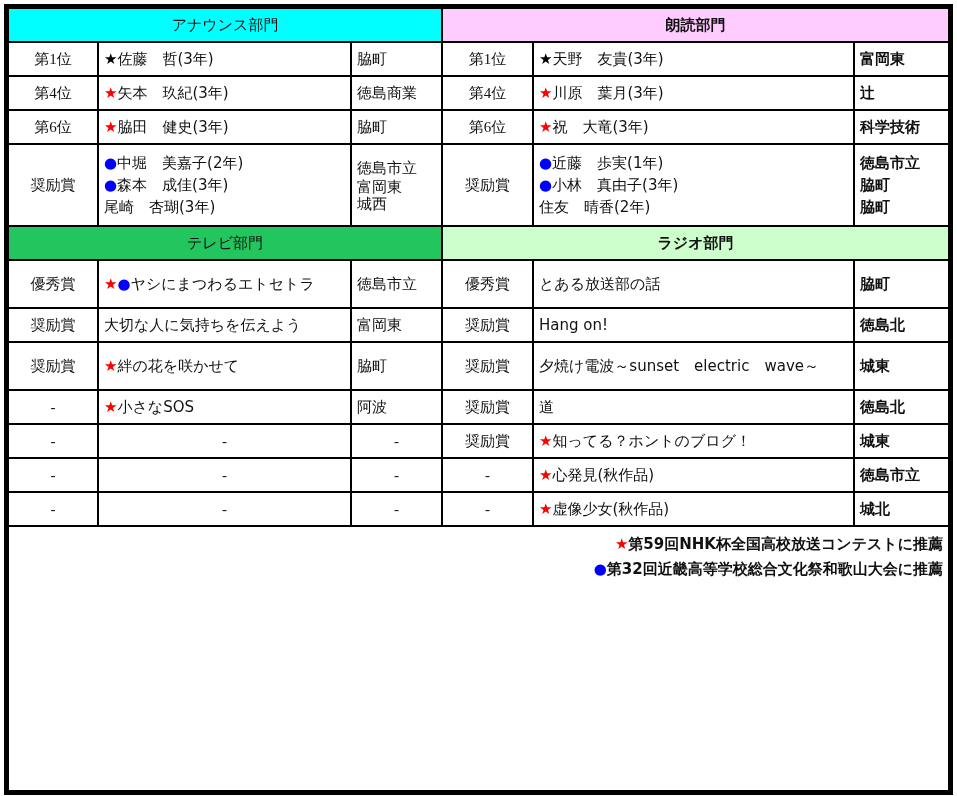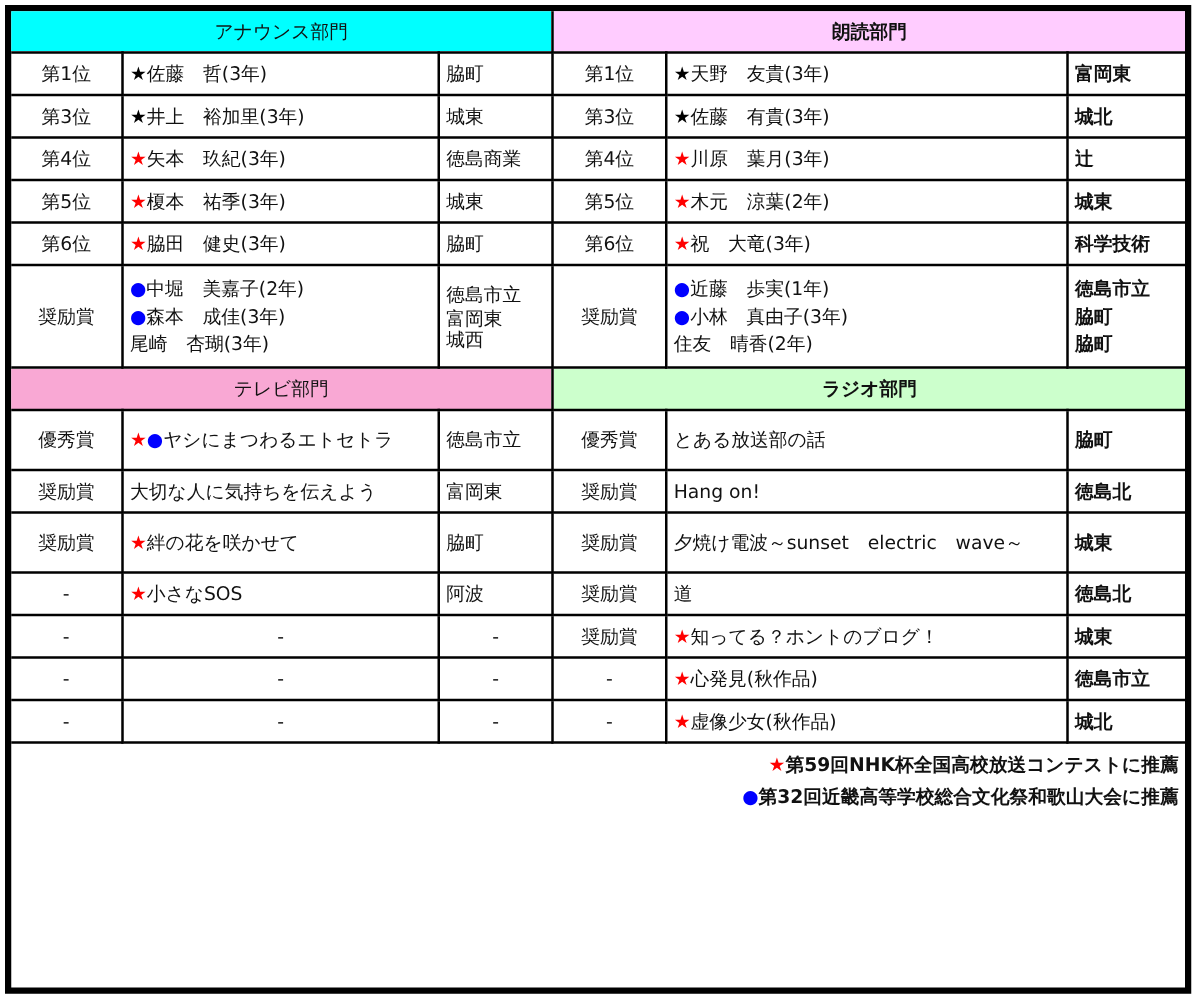--- a/index.html
+++ b/index.html
@@ -6,25 +6,25 @@
     body { width: 957px; height: 796px; position: relative; overflow: hidden;
            font-family: "DejaVu Sans", "Liberation Sans", sans-serif; color: #111; }
     .frame { position: absolute; left: 4px; top: 4px; width: 939px; height: 781px;
              border: 5px solid #000; box-sizing: content-box; }
     table { border-collapse: collapse; width: 939px; table-layout: fixed; }
     td { border: 2px solid #000; font-size: 15px; line-height: 22px; padding: 0 5px;
          vertical-align: middle; overflow: hidden; }
     tr > td:first-child { border-left: none; }
     tr > td:last-child { border-right: none; font-weight: bold; }
     table tr:first-child td { border-top: none; }
-    .c { text-align: center; }
+    .c { text-align: center; font-family: Liberation Serif, serif; }
     .hdr td { text-align: center; height: 32px; font-size: 15px; }
     .ann { background: #00ffff; }
     .rou { background: #ffccff; }
-    .tv  { background: #f9a8d4; }
+    .tv  { background: #22c55e; }
     .rad { background: #ccffcc; margin-left: 28px; }
     .r36 td { height: 32px; }
     .rmulti td { height: 80px; margin-left: 39px; }
     .r50 td { height: 46px; }
     .star-red { color: #ff0000; }
     .star-black { color: #000000; }
     .dot-blue { color: #0000ff; }
     .line { display: block; }
     .footer td { text-align: right; height: 60px; font-size: 15px; line-height: 25px; border-bottom: none; }
     .school-stack { line-height: 17px; }
@@ -52,42 +52,26 @@
 
   <tr class="r36">
     <td class="c">第1位</td>
     <td><span class="star-black">★</span><span>佐藤　哲(3年)</span></td>
     <td>脇町</td>
     <td class="c">第1位</td>
     <td><span class="star-black">★</span><span>天野　友貴(3年)</span></td>
     <td>富岡東</td>
   </tr>
   <tr class="r36">
-    <td class="c">第3位</td>
-    <td><span class="star-black">★</span><span>井上　裕加里(3年)</span></td>
-    <td>城東</td>
-    <td class="c">第3位</td>
-    <td><span class="star-black">★</span><span>佐藤　有貴(3年)</span></td>
-    <td>城北</td>
-  </tr>
-  <tr class="r36">
     <td class="c">第4位</td>
     <td><span class="star-red">★</span><span>矢本　玖紀(3年)</span></td>
     <td>徳島商業</td>
     <td class="c">第4位</td>
     <td><span class="star-red">★</span><span>川原　葉月(3年)</span></td>
     <td>辻</td>
-  </tr>
-  <tr class="r36">
-    <td class="c">第5位</td>
-    <td><span class="star-red">★</span><span>榎本　祐季(3年)</span></td>
-    <td>城東</td>
-    <td class="c">第5位</td>
-    <td><span class="star-red">★</span><span>木元　涼葉(2年)</span></td>
-    <td>城東</td>
   </tr>
   <tr class="r36">
     <td class="c">第6位</td>
     <td><span class="star-red">★</span><span>脇田　健史(3年)</span></td>
     <td>脇町</td>
     <td class="c">第6位</td>
     <td><span class="star-red">★</span><span>祝　大竜(3年)</span></td>
     <td>科学技術</td>
   </tr>
 

